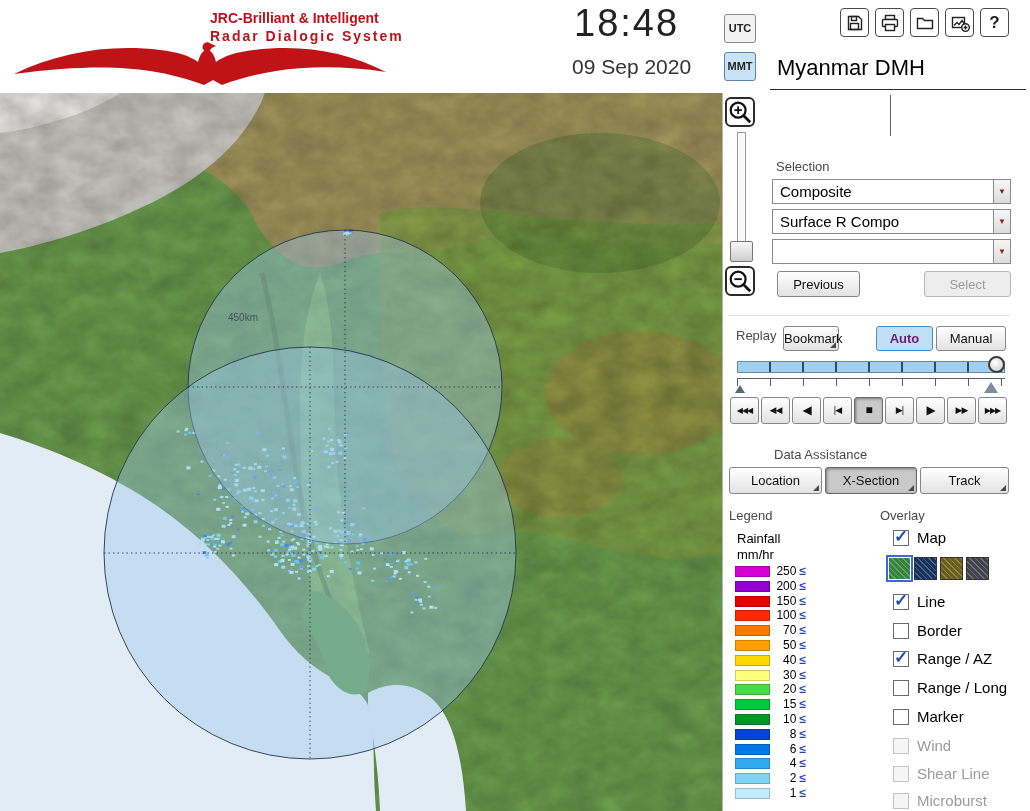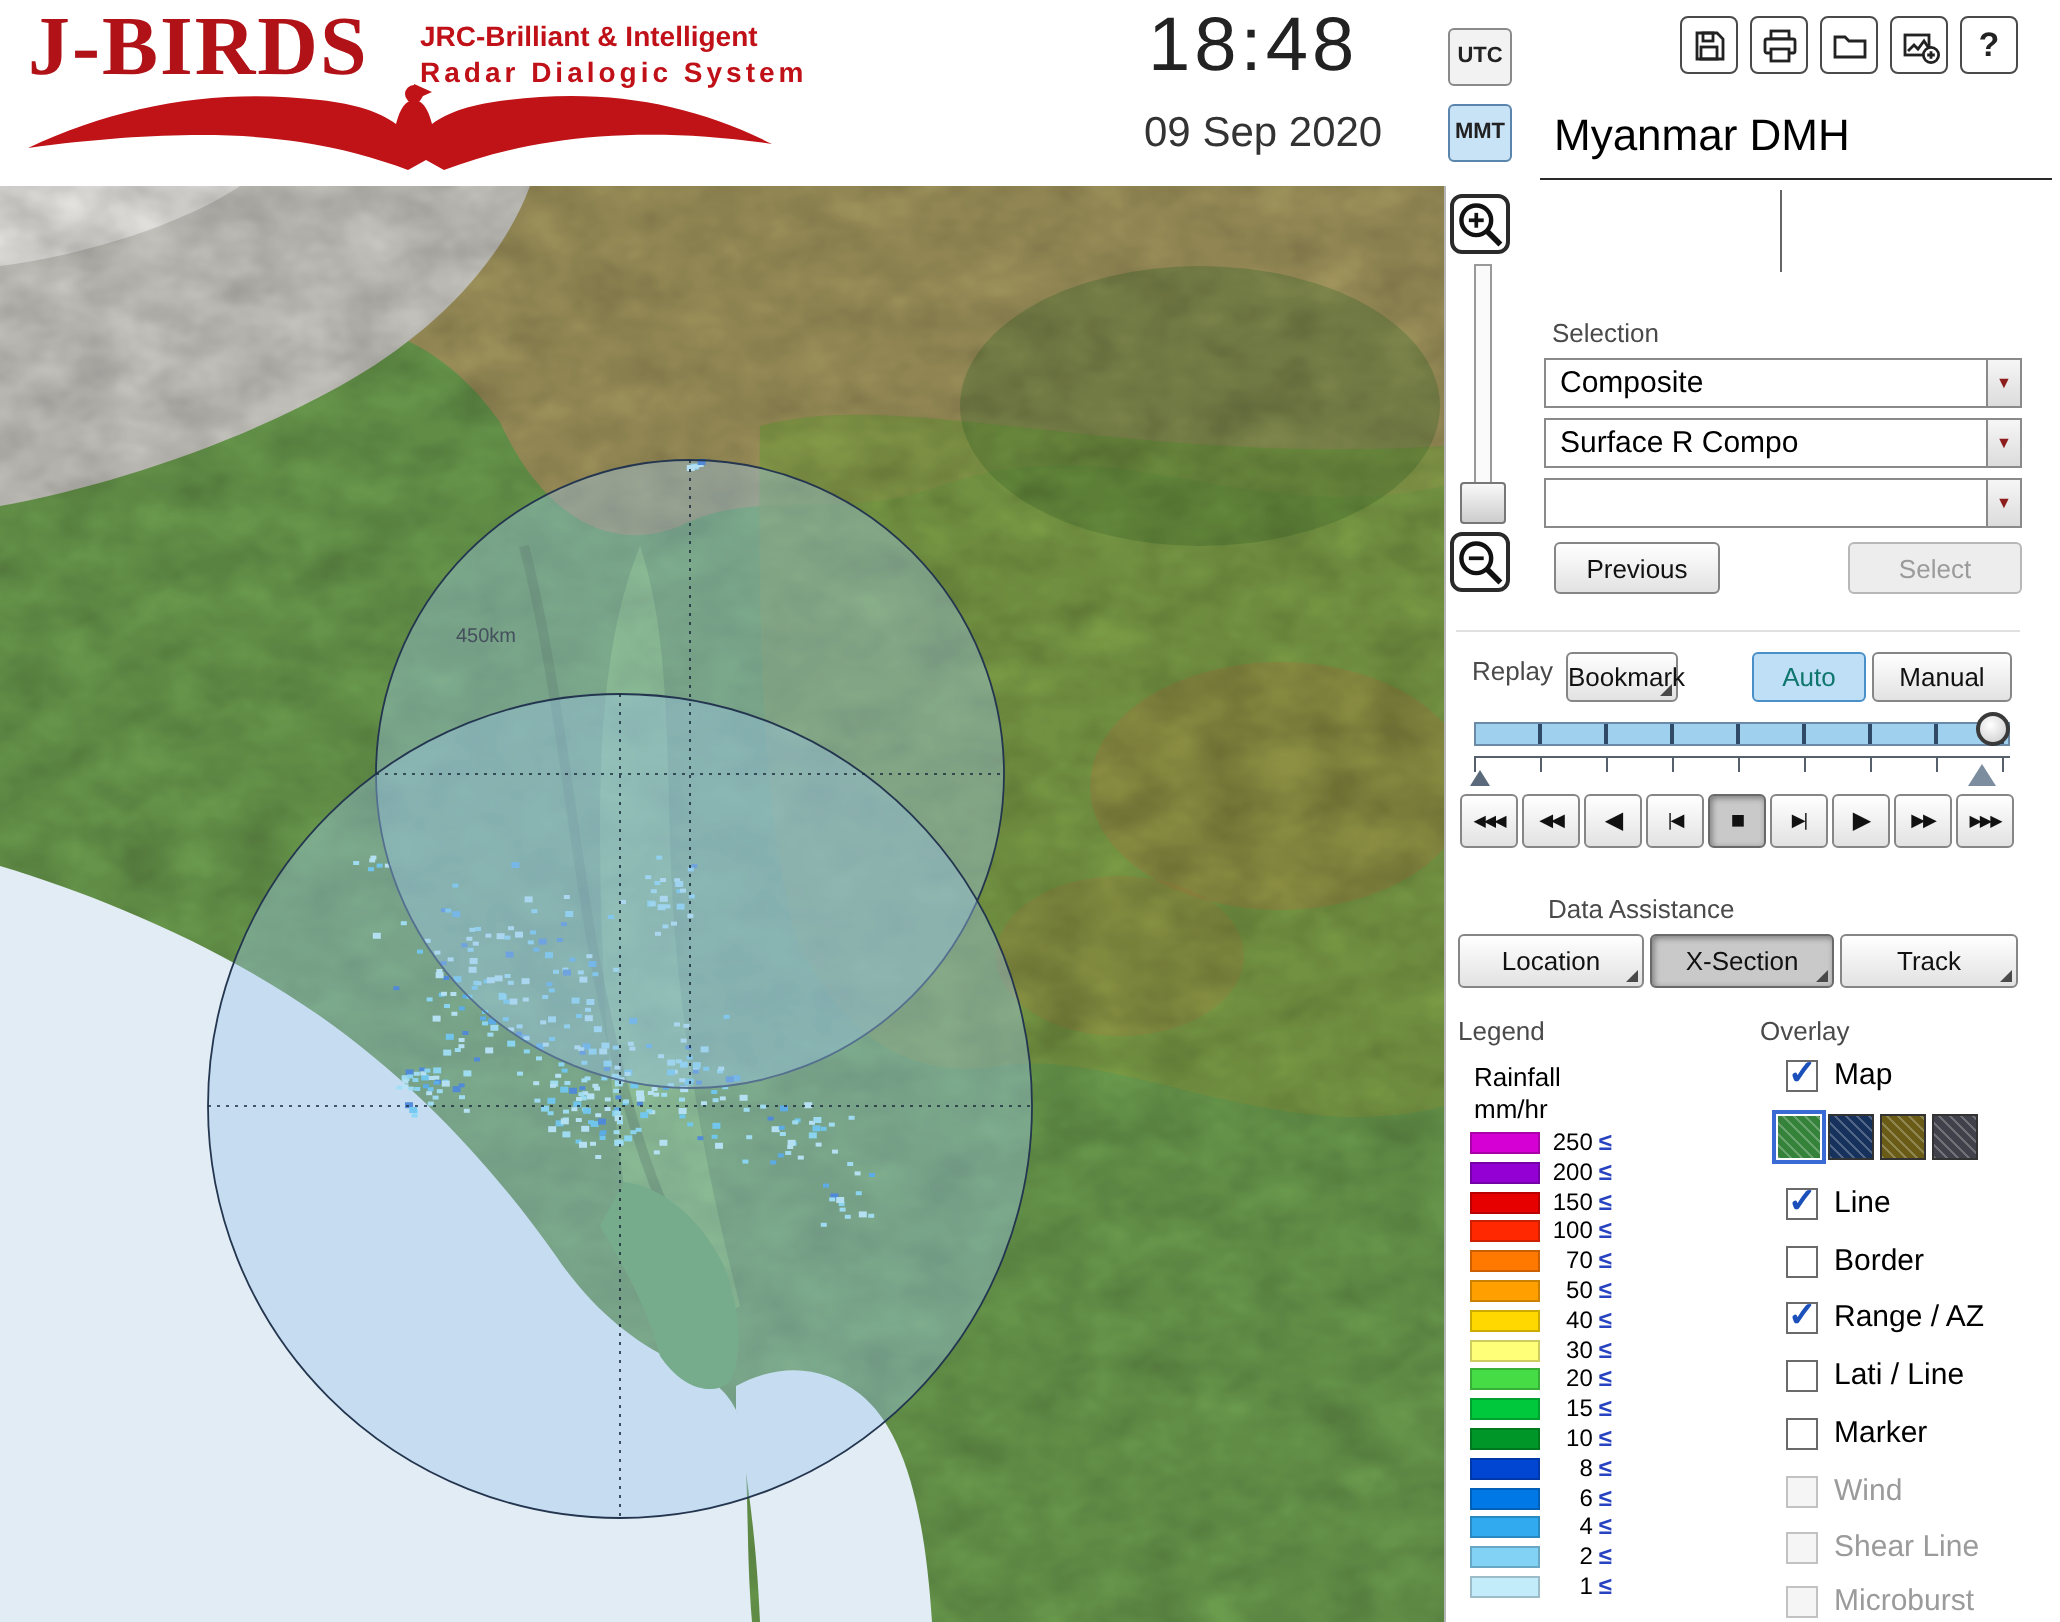--- a/index.html
+++ b/index.html
@@ -40,21 +40,21 @@
 
   
   .sec-label{position:absolute;font-size:13px;color:#4a4a4a;}
   .combo{position:absolute;left:772px;width:239px;height:25px;background:#fff;border:1px solid #8a8a8a;box-sizing:border-box;}
   .combo .val{position:absolute;left:7px;top:3px;font-size:15px;color:#000;white-space:nowrap;}
   .combo .arrow{position:absolute;right:0;top:0;width:17px;height:100%;background:linear-gradient(#f6f6f6,#dcdcdc);
     border-left:1px solid #8a8a8a;color:#8d1c1c;font-size:8px;line-height:23px;text-align:center;box-sizing:border-box;}
   .btn{position:absolute;background:linear-gradient(#ffffff,#e2e2e2);border:1px solid #868686;border-radius:3px;
     font-family:"Liberation Sans",sans-serif;font-size:13px;color:#111;padding:0;box-sizing:border-box;}
   .btn.pressed{background:#c9c9c9;box-shadow:inset 1px 1px 3px rgba(0,0,0,.4);border-color:#6a6a6a;}
-  .btn.blue{background:#bfdff7;border-color:#4a90c8;color:#0f766e;font-weight:400;}
+  .btn.blue{background:#bfdff7;border-color:#4a90c8;color:#701a75;font-weight:700;}
   .btn.disabled{background:#ededed;color:#9b9b9b;border-color:#b8b8b8;}
   .grip::after{content:"";position:absolute;right:2px;bottom:2px;width:0;height:0;
     border-left:6px solid transparent;border-bottom:6px solid #4a4a4a;}
   #divider-replay{position:absolute;left:728px;top:315px;width:282px;height:1px;background:#e0e0e0;}
   #timeline-bar{position:absolute;left:737px;top:361px;width:268px;height:12px;background:
     repeating-linear-gradient(90deg,transparent 0 31px,#2e4a66 31px 33px),#9fd0ee;
     border:1px solid #6b8aa8;box-sizing:border-box;}
   #timeline-thumb{position:absolute;left:988px;top:356px;width:17px;height:17px;border-radius:50%;
     border:2px solid #3a3a3a;background:radial-gradient(circle at 40% 35%,#fff,#c9c9c9);box-sizing:border-box;}
   #ruler{position:absolute;left:737px;top:378px;width:268px;height:15px;
@@ -79,21 +79,20 @@
   .ov-label{position:absolute;left:917px;font-size:15px;color:#000;white-space:nowrap;}
   .ov-label.disabled{color:#9b9b9b;}
   .map-swatch{position:absolute;top:557px;width:23px;height:23px;border:1px solid #333;box-sizing:border-box;}
   .map-swatch.sel{outline:2px solid #3a6ad4;border:1px solid #fff;}
 </style>
 </head>
 <body>
 
 <div id="app">
 
-  <span id="logo-title">J-BIRDS</span>
   <span id="tagline1">JRC-Brilliant &amp; Intelligent</span>
   <span id="tagline2">Radar Dialogic System</span>
   <svg id="eagle" width="380" height="50" viewBox="0 0 380 50">
     <path fill="#c01318" d="M4,36 C50,14 100,6 150,12 C168,14 180,18 188,24 C190,16 193,12 197,12
       C201,12 204,16 206,24 C214,18 226,14 244,12 C294,6 336,14 376,34 C336,28 298,28 266,33
       C246,36 228,41 212,47 L203,42 L194,47 C178,41 160,36 140,33 C108,28 64,28 4,36 Z"></path>
     <circle fill="#c01318" cx="197" cy="9" r="4.5"></circle>
     <path fill="#c01318" d="M197,4 L206,8 L197,12 Z"></path>
   </svg>
 
@@ -680,21 +679,21 @@
         <span class="chk">✓</span>
       </div>
       <span class="ov-label" style="top: 593px;">Line</span>
       <div class="checkbox" style="top: 623px;"></div>
       <span class="ov-label" style="top: 622px;">Border</span>
       <div class="checkbox" style="top: 651px;">
         <span class="chk">✓</span>
       </div>
       <span class="ov-label" style="top: 650px;">Range / AZ</span>
       <div class="checkbox" style="top: 680px;"></div>
-      <span class="ov-label" style="top: 679px;">Lati / Line</span>
+      <span class="ov-label" style="top: 679px;">Range / Long</span>
       <div class="checkbox" style="top: 709px;"></div>
       <span class="ov-label" style="top: 708px;">Marker</span>
       <div class="checkbox disabled" style="top: 738px;"></div>
       <span class="ov-label disabled" style="top: 737px;">Wind</span>
       <div class="checkbox disabled" style="top: 766px;"></div>
       <span class="ov-label disabled" style="top: 765px;">Shear Line</span>
       <div class="checkbox disabled" style="top: 793px;"></div>
       <span class="ov-label disabled" style="top: 792px;">Microburst</span>
     </div>
   <div id="map-swatches">

